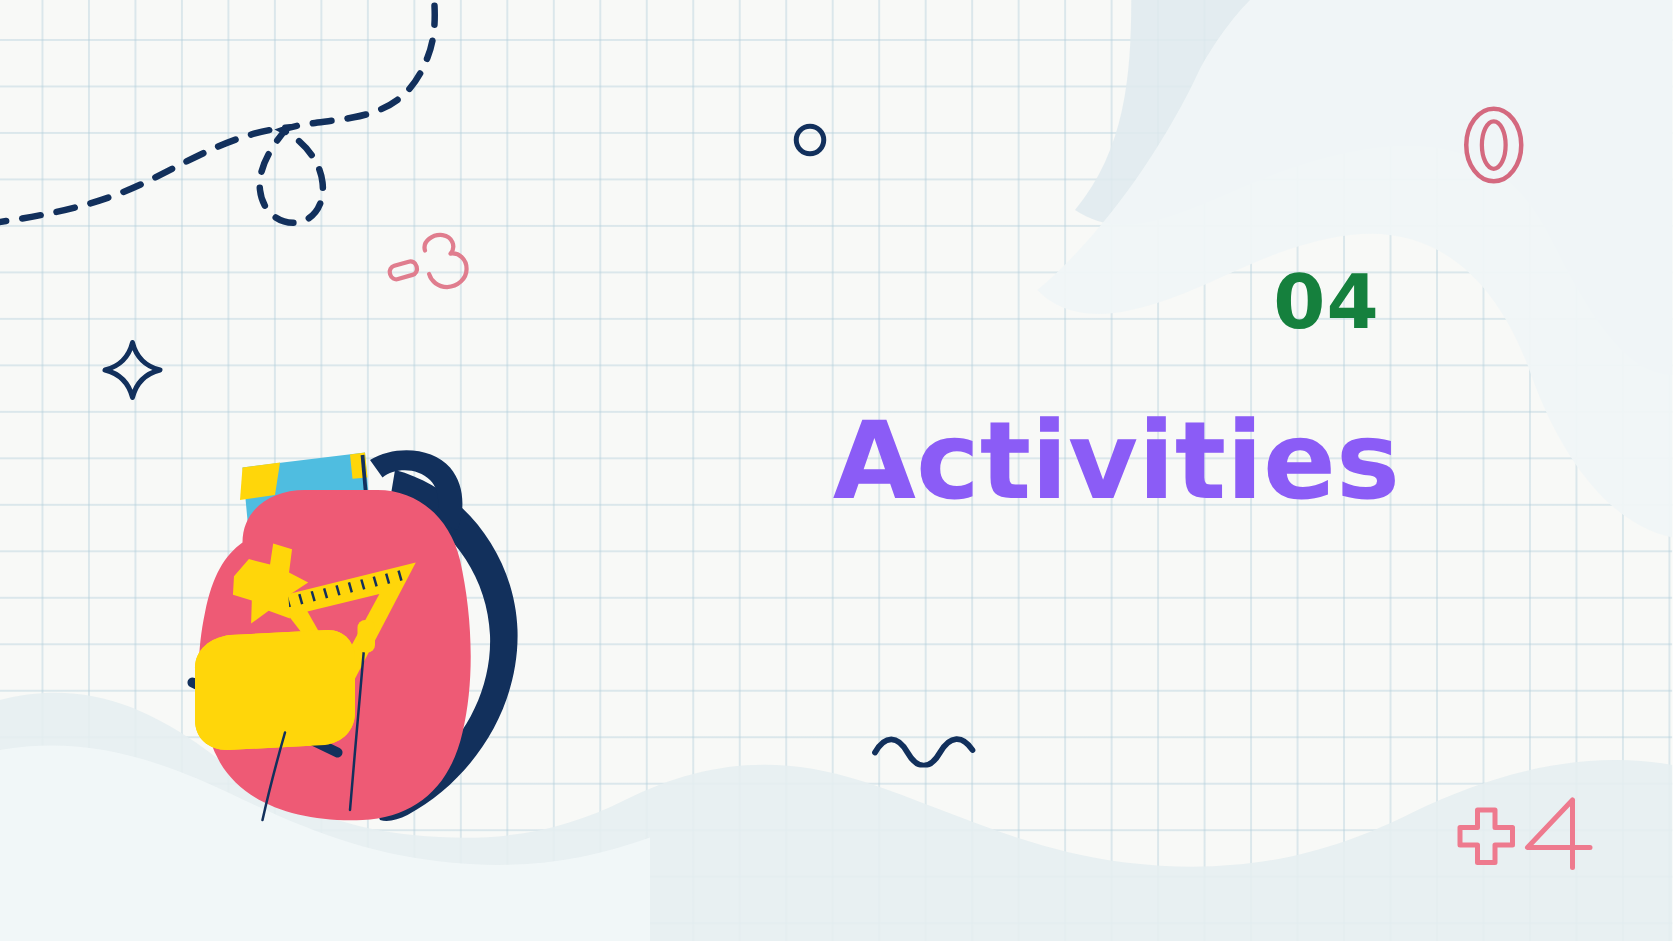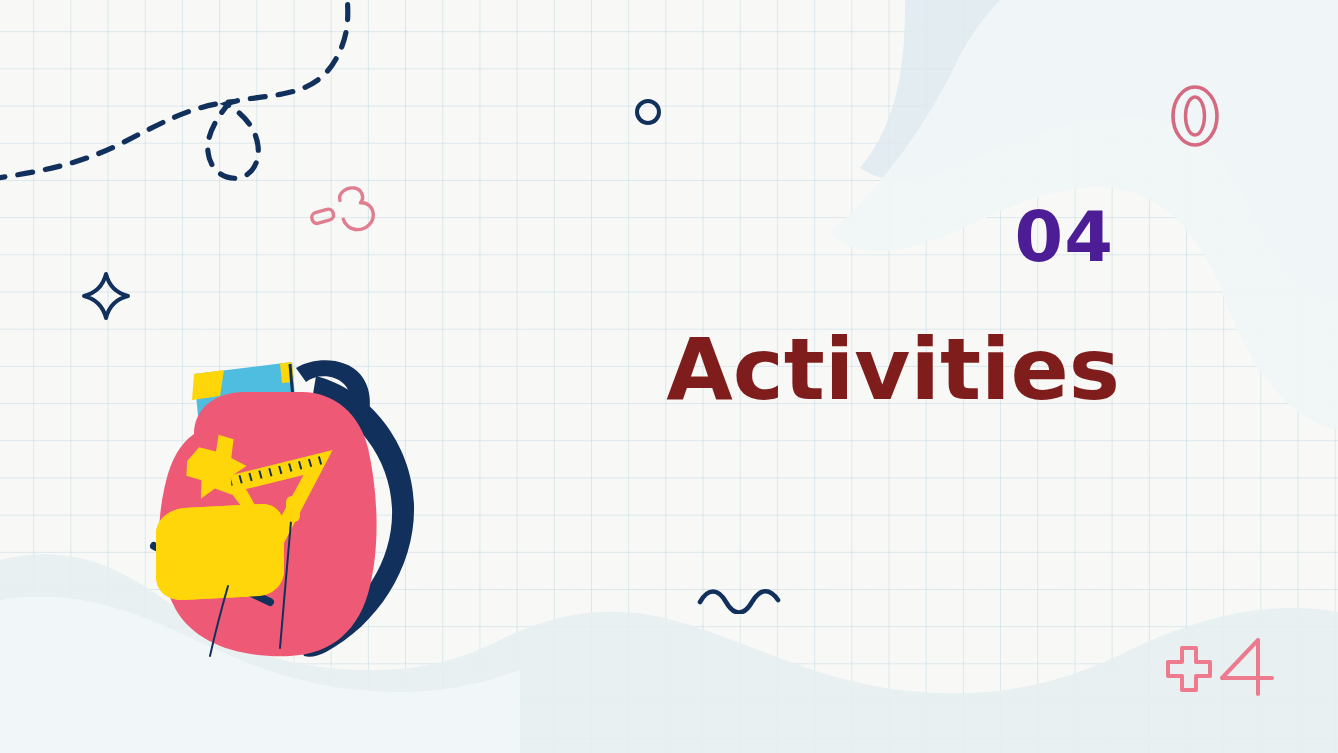--- a/index.html
+++ b/index.html
@@ -45,32 +45,32 @@
 
   
   .text-block {
     position: absolute;
     left: 660px;
     top: 196px;
     width: 460px;
     text-align: right;
   }
   .slide-number {
-    font-size: 70px;
+    font-size: 60px;
     font-weight: bold;
-    color: #4c1d95;
+    color: #15803d;
     letter-spacing: 1px;
     line-height: 1;
-    margin: 6px;
+    margin: 16px;
     font-family: "DejaVu Sans", sans-serif;
   }
   .slide-title {
     font-size: 86px;
     font-weight: bold;
-    color: #7f1d1d;
+    color: #8b5cf6;
     letter-spacing: 0px;
     line-height: 1;
     margin: 0;
     margin-top: 54px;
     font-family: "DejaVu Sans", sans-serif;
   }
 
   
   .illustration {
     position: absolute;

